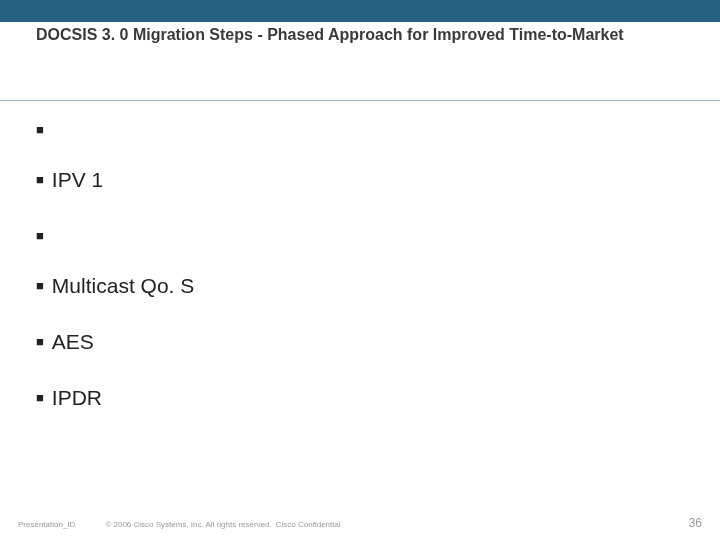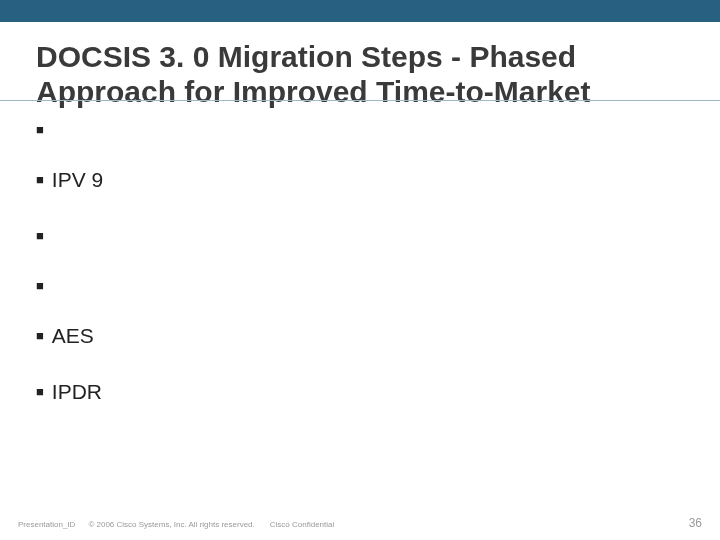--- a/index.html
+++ b/index.html
@@ -15,24 +15,24 @@
   .top-bar {
     position: absolute;
     top: 0;
     left: 0;
     width: 720px;
     height: 22px;
     background: #276081;
   }
   .title {
     position: absolute;
-    top: 40px;
+    top: 26px;
     left: 36px;
     width: 620px;
-    font-size: 30px;
+    font-size: 16px;
     font-weight: bold;
     color: #3a3a3a;
     line-height: 1.15;
   }
   .rule {
     position: absolute;
     top: 100px;
     left: 0;
     width: 720px;
     height: 1px;
@@ -61,22 +61,22 @@
   .footer {
     position: absolute;
     bottom: 10px;
     left: 18px;
     width: 684px;
     font-size: 8px;
     color: #9a9a9a;
     display: flex;
     align-items: baseline;
   }
-  .footer .pid { margin-right: 13px; text-align: center; }
-  .footer .copy { margin-right: 15px; }
+  .footer .pid { margin-right: 30px; text-align: center; }
+  .footer .copy { margin-right: 4px; }
   .footer .conf { }
   .footer .page {
     margin-left: auto;
     font-size: 12px;
     color: #9a9a9a;
   }
 </style>
 </head>
 <body>
 
@@ -85,27 +85,28 @@
 <div class="title">DOCSIS 3. 0 Migration Steps - Phased Approach for Improved Time-to-Market</div>
 
 <div class="rule"></div>
 
 <div class="bullets">
   <div class="bullet">
     <span class="sq">■</span>
   </div>
   <div class="bullet">
     <span class="sq">■</span>
-    <span>IPV 9</span>
+    <span>IPV 1</span>
   </div>
   <div class="bullet">
     <span class="sq">■</span>
   </div>
   <div class="bullet">
     <span class="sq">■</span>
+    <span>Multicast Qo. S</span>
   </div>
   <div class="bullet">
     <span class="sq">■</span>
     <span>AES</span>
   </div>
   <div class="bullet">
     <span class="sq">■</span>
     <span>IPDR</span>
   </div>
 </div>

